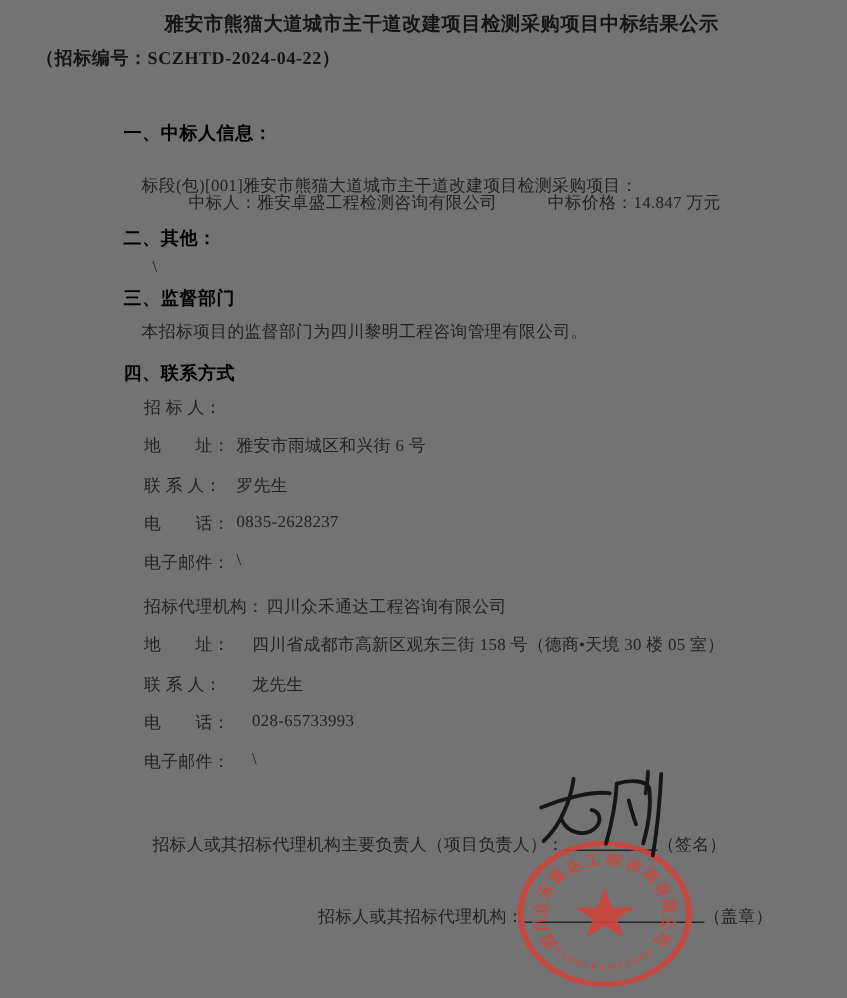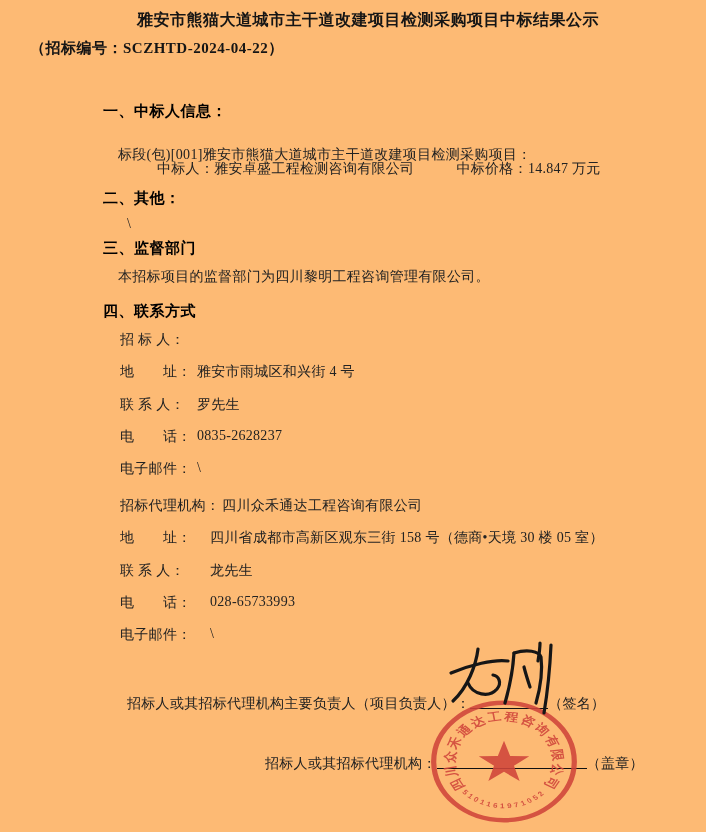--- a/index.html
+++ b/index.html
@@ -2,21 +2,21 @@
 <html><head>
 <meta charset="utf-8">
 <style>
   * { box-sizing: border-box; }
   html, body { margin: 0; padding: 0; background: #ffffff; }
   .page {
     position: relative;
     width: 706px;
     height: 832px;
     margin: 0 auto;
-    background: #fdba74;
+    background: #737373;
     overflow: hidden;
     font-family: "Liberation Serif", serif;
     color: #1c1c1c;
   }
   .abs { position: absolute; }
   .doc-title {
     left: 30px; top: 10px; width: 676px;
     text-align: center;
     font-size: 16px;
     font-weight: 600;
@@ -80,21 +80,21 @@
   <div class="abs body-text" style="top:268px; left:118px;">本招标项目的监督部门为四川黎明工程咨询管理有限公司。</div>
 
   <div class="abs sec-heading" style="top:302px;">四、联系方式</div>
 
   <div class="abs c-rows" style="top:331px; left:120px;">
     <div class="c-row">
       <span class="lbl">招 标 人：</span>
     </div>
     <div class="c-row">
       <span class="lbl">地　　址：</span>
-      <span class="val">雅安市雨城区和兴街 4 号</span>
+      <span class="val">雅安市雨城区和兴街 6 号</span>
     </div>
     <div class="c-row">
       <span class="lbl">联 系 人：</span>
       <span class="val">罗先生</span>
     </div>
     <div class="c-row">
       <span class="lbl">电　　话：</span>
       <span class="val">0835-2628237</span>
     </div>
     <div class="c-row">

